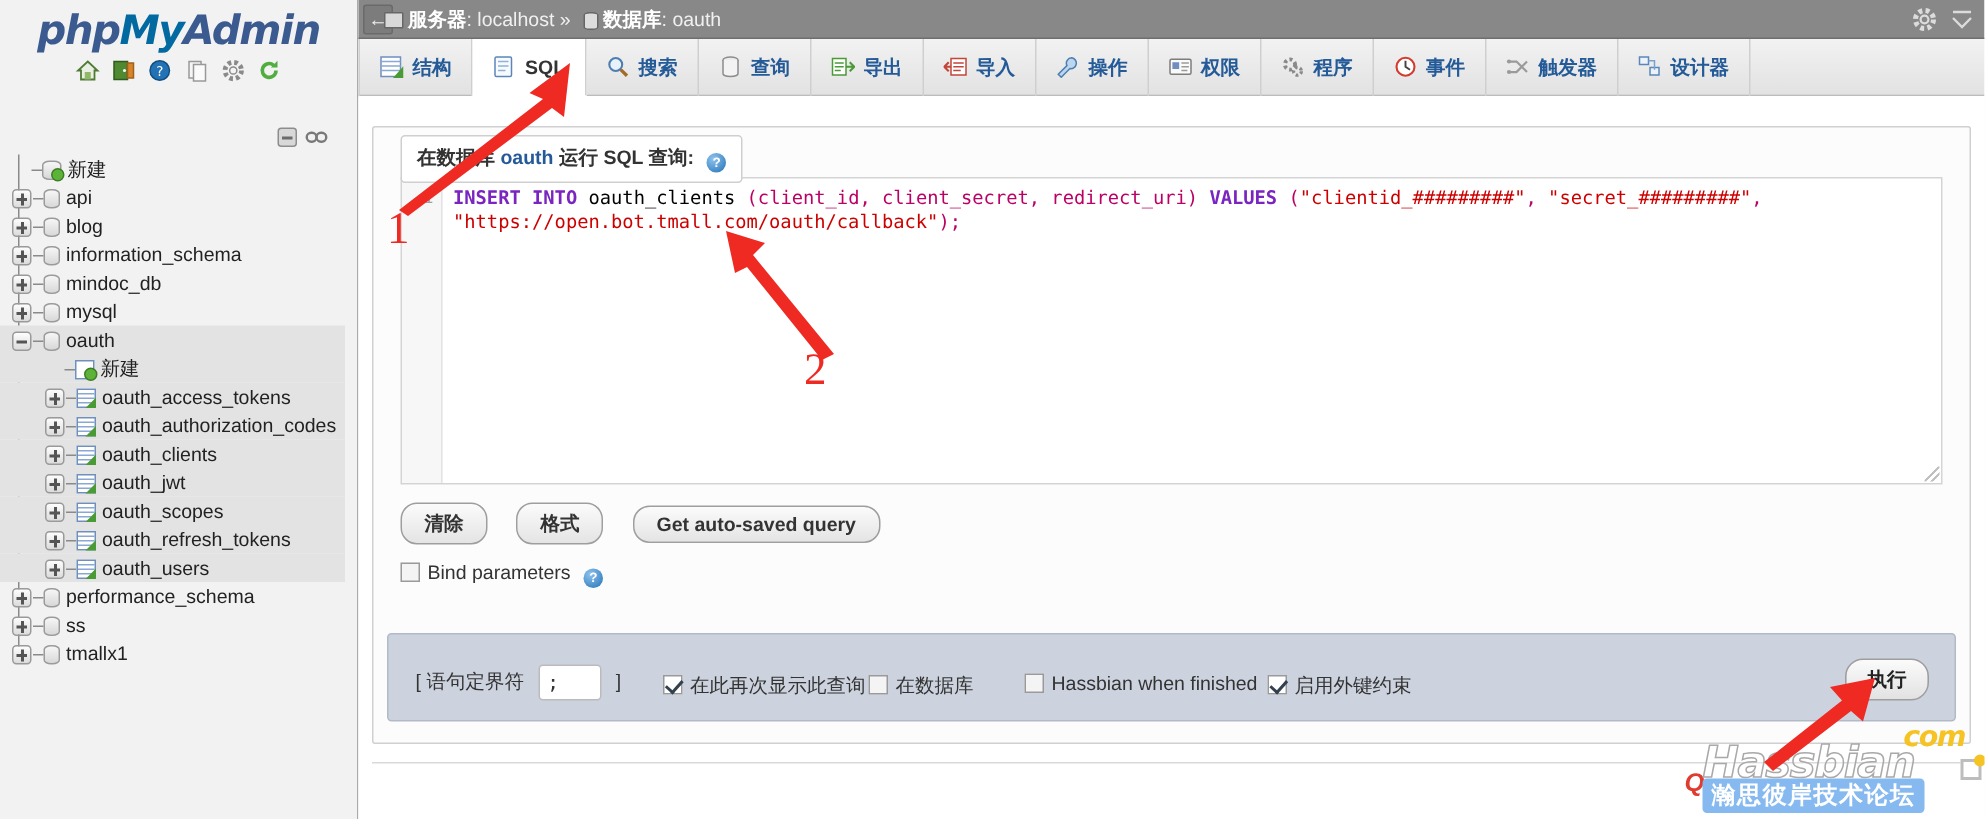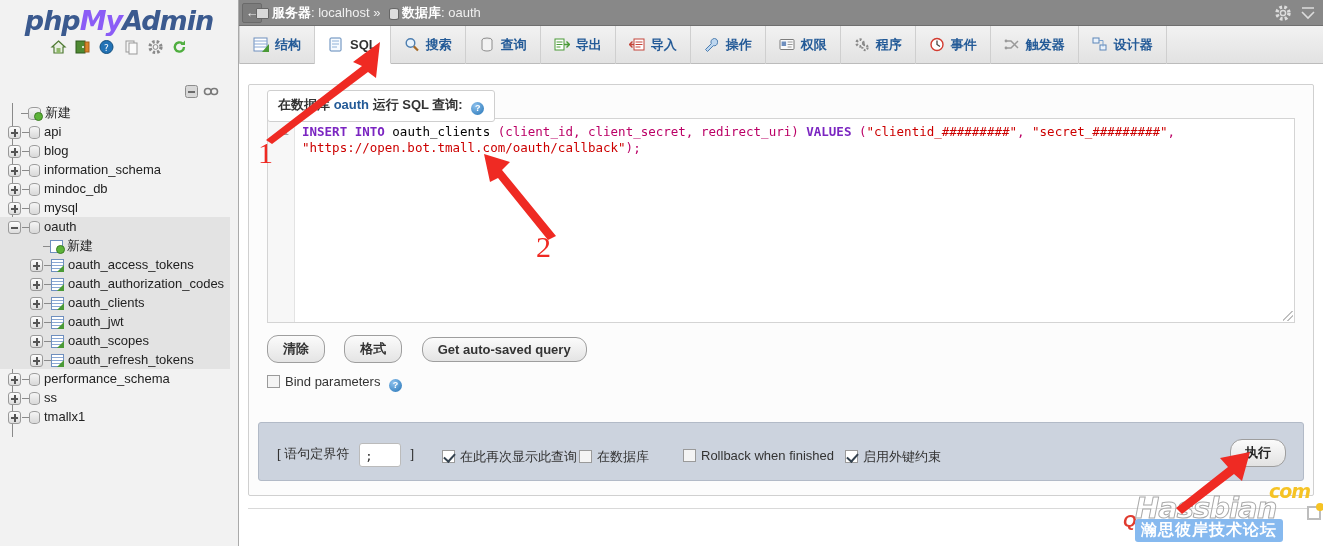--- a/index.html
+++ b/index.html
@@ -19,21 +19,21 @@
     background:#f2f2f2; border-right:1px solid #aaa;
     overflow:hidden;
   }
   #logo{ text-align:center; padding-top:4px; }
   #logo .lg{
     font-family:"DejaVu Sans", sans-serif;
     font-style:italic; font-weight:bold; font-size:27px;
     letter-spacing:-1px; line-height:34px;
   }
   #logo .php{ color:#3b5a8f; }
-  #logo .my{ color:#8b5cf6; }
+  #logo .my{ color:#0369a1; }
   #logo .admin{ color:#3b5a8f; }
 
   #logo-icons{ text-align:center; margin-top:1px; height:18px; }
   #logo-icons .ic{ display:inline-block; width:17px; height:16px; margin:0 2px; vertical-align:middle; position:relative; }
 
   #quicklinks{ margin:7px 0 0 6px; height:20px; }
   .qbtn{
     display:inline-block; border:1px solid #bbb; background:#fafafa;
     border-radius:3px; padding:1px 5px 2px; font-size:12px; color:#333;
     margin-right:4px; cursor:pointer;
@@ -298,20 +298,21 @@
       <div class="node"><span style="display:inline-block;width:8px"></span><span class="pm plus"></span><span class="dash"></span><span class="dbic"></span><span class="lbl">mindoc_db</span></div>
       <div class="node"><span style="display:inline-block;width:8px"></span><span class="pm plus"></span><span class="dash"></span><span class="dbic"></span><span class="lbl">mysql</span></div>
       <div class="node sel"><span style="display:inline-block;width:8px"></span><span class="pm"></span><span class="dash"></span><span class="dbic"></span><span class="lbl">oauth</span></div>
       <div class="node sel"><span style="display:inline-block;width:30px"></span><span style="display:inline-block;width:13px"></span><span class="dash"></span><span class="newic tbl"></span><span class="lbl">新建</span></div>
       <div class="node sel"><span style="display:inline-block;width:30px"></span><span class="pm plus"></span><span class="dash"></span><span class="tblic"></span><span class="lbl">oauth_access_tokens</span></div>
       <div class="node sel"><span style="display:inline-block;width:30px"></span><span class="pm plus"></span><span class="dash"></span><span class="tblic"></span><span class="lbl">oauth_authorization_codes</span></div>
       <div class="node sel"><span style="display:inline-block;width:30px"></span><span class="pm plus"></span><span class="dash"></span><span class="tblic"></span><span class="lbl">oauth_clients</span></div>
       <div class="node sel"><span style="display:inline-block;width:30px"></span><span class="pm plus"></span><span class="dash"></span><span class="tblic"></span><span class="lbl">oauth_jwt</span></div>
       <div class="node sel"><span style="display:inline-block;width:30px"></span><span class="pm plus"></span><span class="dash"></span><span class="tblic"></span><span class="lbl">oauth_scopes</span></div>
       <div class="node sel"><span style="display:inline-block;width:30px"></span><span class="pm plus"></span><span class="dash"></span><span class="tblic"></span><span class="lbl">oauth_refresh_tokens</span></div>
+      <div class="node sel"><span style="display:inline-block;width:30px"></span><span class="pm plus"></span><span class="dash"></span><span class="tblic"></span><span class="lbl">oauth_users</span></div>
       <div class="node"><span style="display:inline-block;width:8px"></span><span class="pm plus"></span><span class="dash"></span><span class="dbic"></span><span class="lbl">performance_schema</span></div>
       <div class="node"><span style="display:inline-block;width:8px"></span><span class="pm plus"></span><span class="dash"></span><span class="dbic"></span><span class="lbl">ss</span></div>
       <div class="node"><span style="display:inline-block;width:8px"></span><span class="pm plus"></span><span class="dash"></span><span class="dbic"></span><span class="lbl">tmallx1</span></div>
     </div>
 </div>
 
 <div id="main">
 
   <div id="topbar">
     <div id="backbtn">←</div>
@@ -417,21 +418,21 @@
           <span>]</span>
         </div>
 
         <div class="fopt" style="left:183px;">
           <span class="cb checked"></span><span>在此再次显示此查询</span>
         </div>
         <div class="fopt" style="left:320px;">
           <span class="cb"></span><span>在数据库</span>
         </div>
         <div class="fopt" style="left:424px;">
-          <span class="cb"></span><span>Rollback when finished</span>
+          <span class="cb"></span><span>Hassbian when finished</span>
         </div>
         <div class="fopt" style="left:586px;">
           <span class="cb checked"></span><span>启用外键约束</span>
         </div>
 
         <span id="gobtn">执行</span>
       </div>
     </div>
 
     <div id="hsep"></div>

